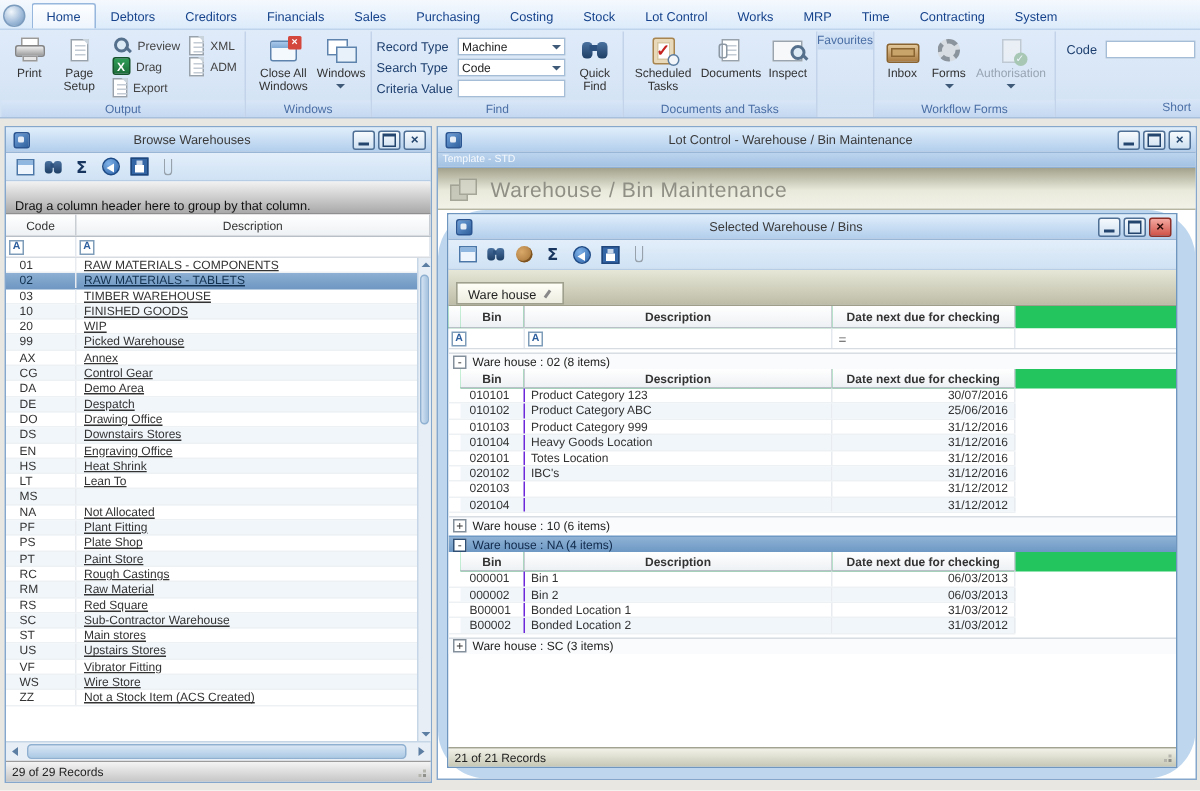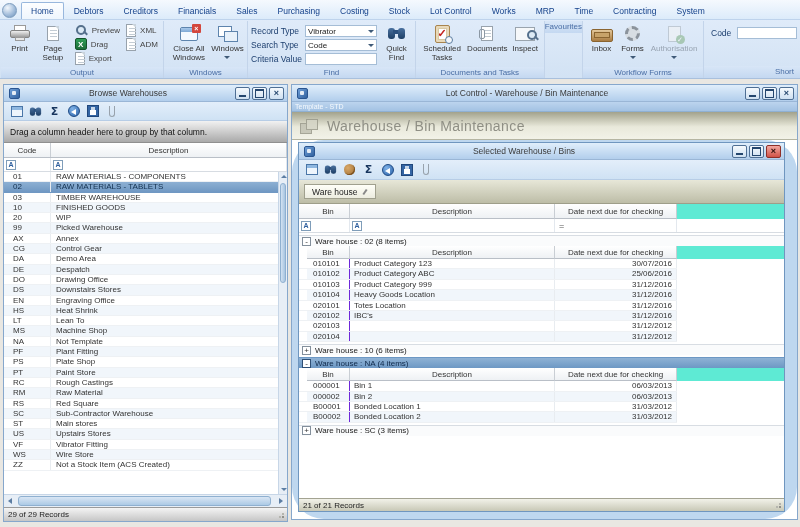--- a/index.html
+++ b/index.html
@@ -94,39 +94,39 @@
 .ti-sigma{font-size:11px;font-weight:bold;color:#17355e;font-family:"DejaVu Sans",sans-serif;}
 .ti-back{width:12px;height:12px;border-radius:50%;background:radial-gradient(circle at 35% 30%,#7fb2e8,#2b62a8);border:1px solid #1d4a85;position:relative;}
 .ti-back::before{content:"";position:absolute;left:2px;top:3px;border-top:3px solid transparent;border-bottom:3px solid transparent;border-right:5px solid #fff;}
 .ti-save{width:12px;height:12px;background:#3465a4;border:1px solid #20477c;position:relative;}
 .ti-save::before{content:"";position:absolute;left:2px;bottom:1px;width:6px;height:5px;background:#fff;}
 .ti-save::after{content:"";position:absolute;left:3px;top:1px;width:4px;height:3px;background:#c8d8ea;}
 .ti-clip{width:6px;height:11px;border:1.5px solid #98a2ac;border-top:none;border-radius:0 0 3px 3px;}
 .ti-cookie{width:11px;height:11px;border-radius:50%;background:radial-gradient(circle at 35% 35%,#d9a96a,#9c6a2e);box-shadow:inset -1px -1px 0 #7c5220;}
 
 
-.groupbar{height:22px;background:linear-gradient(#f2f2f2,#a9a9a9);border-bottom:1px solid #8f8f8f;display:flex;align-items:center;padding-left:6px;font-size:8.5px;color:#111;flex:none;}
+.groupbar{height:22px;background:linear-gradient(#f2f2f2,#a9a9a9);border-bottom:1px solid #8f8f8f;display:flex;align-items:flex-end;padding-left:6px;font-size:8.5px;color:#111;flex:none;}
 .groupbar.olive{height:24px;background:linear-gradient(#e7e7d8,#bdbda7);border-bottom:1px solid #9e9e8a;padding-left:5px;}
 .chip{display:inline-flex;align-items:center;height:15px;padding:0 7px;background:linear-gradient(#fffff8,#ecece0);border:1px solid #a0a08e;font-size:8.5px;color:#222;}
 .sortmark{margin-left:4px;width:6px;height:2px;background:#888;transform:rotate(-55deg);}
 .ghead{height:15px;display:flex;background:linear-gradient(#ffffff,#eef1f4);border-bottom:1px solid #b9bfc7;flex:none;}
 .ghc{display:flex;align-items:center;justify-content:center;font-size:8px;color:#333;border-right:1px solid #c9ced4;}
 .ghc.code{width:47px;}.ghc.desc{flex:1;}
 .gfilter{height:14px;display:flex;border-bottom:1px solid #d7dce2;background:#fff;flex:none;}
 .gfc{display:flex;align-items:center;padding-left:2px;border-right:1px solid #e3e8ee;}
 .gfc.code{width:47px;}.gfc.desc{flex:1;}
 .afilter{width:10px;height:10px;border:1px solid #7f9db9;background:#fff;color:#2e5f9e;font-size:7px;font-weight:bold;display:flex;align-items:center;justify-content:center;}
 .eqmark{color:#555;font-size:9px;margin-left:2px;}
 .grid-rows{flex:1;position:relative;background:#fff;overflow:hidden;}
 #wh-rows{position:absolute;left:0;top:0;right:9px;}
 .grow{display:flex;height:10.3px;line-height:10.5px;font-size:8px;border-bottom:1px solid #eef1f4;white-space:nowrap;}
 .grow.alt{background:#f1f6fb;}
 .grow.sel{background:linear-gradient(#8db0d3,#7098c3);color:#12304f;border-bottom-color:#7098c3;}
 .c-code{width:47px;padding-left:9px;border-right:1px solid #e8ecf0;flex:none;}
-.c-desc{flex:1;padding-left:5px;overflow:hidden;}
+.c-desc{flex:1;padding-left:5px;overflow:hidden;text-decoration:underline;}
 .vscroll{position:absolute;right:0;top:0;bottom:0;width:9px;background:#e7eef6;border-left:1px solid #c7d6e7;}
 .vthumb{position:absolute;left:1px;right:1px;top:11px;height:100px;background:linear-gradient(90deg,#d3e2f2,#a7c4e0);border:1px solid #8fb0d0;border-radius:3px;}
 .varr{position:absolute;left:1px;right:1px;height:9px;}
 .varr.up{top:0;}.varr.down{bottom:0;}
 .varr::before{content:"";position:absolute;left:1px;top:3px;border-left:3px solid transparent;border-right:3px solid transparent;}
 .varr.up::before{border-bottom:3px solid #5d7ea3;}
 .varr.down::before{border-top:3px solid #5d7ea3;}
 .hscroll{height:13px;background:#e7eef6;border-top:1px solid #c7d6e7;position:relative;flex:none;}
 .hthumb{position:absolute;left:14px;right:16px;top:1px;bottom:1px;background:linear-gradient(#d9e6f4,#accae5);border:1px solid #8fb0d0;border-radius:3px;}
 .harr{position:absolute;top:2px;width:12px;height:8px;}
@@ -142,21 +142,21 @@
 
 .template-bar{height:10px;background:linear-gradient(#bcd4ee,#a3c2e3);font-size:7px;color:#f5f9fd;display:flex;align-items:center;padding-left:3px;border-bottom:1px solid #8fb0d2;flex:none;}
 .pagehead{height:28px;background:linear-gradient(#a2a28c,#e9e9db 55%,#f2f2e8);display:flex;align-items:center;padding-left:8px;border-bottom:1px solid #b5b5a2;flex:none;}
 .ph-icon{width:18px;height:14px;position:relative;margin-right:9px;opacity:.85;}
 .ph-icon::before{content:"";position:absolute;left:0;top:4px;width:10px;height:9px;background:#c2c2b4;border:1px solid #9a9a8c;}
 .ph-icon::after{content:"";position:absolute;left:6px;top:0;width:10px;height:9px;background:#d4d4c6;border:1px solid #9a9a8c;}
 .ph-title{font-size:14px;color:#8f8f85;letter-spacing:.4px;}
 .rclient{flex:1;position:relative;background:#bed7ef;border-radius:32px;}
 .inner-window{position:absolute;left:6px;top:2px;right:12px;bottom:7px;border:1px solid #6f96bf;background:#fff;display:flex;flex-direction:column;}
 .inner-window .ptoolbar{height:20px;}
-.bhdr{display:flex;height:15px;background:#5eead4;flex:none;}
+.bhdr{display:flex;height:15px;background:#22c55e;flex:none;font-weight:bold;}
 .bh-ind{width:8px;border-bottom:1px solid #b9bfc7;background:linear-gradient(#ffffff,#eef1f4);}
 .bh-cell{display:flex;align-items:center;justify-content:center;font-size:8px;color:#333;background:linear-gradient(#ffffff,#eef1f4);border-right:1px solid #c9ced4;border-bottom:1px solid #b9bfc7;white-space:nowrap;overflow:hidden;}
 .w-bin{width:43px;}.w-desc{width:205px;}.w-date{width:122px;}
 .bhdr.ingroup{height:13px;margin-left:8px;}
 .bfilter{display:flex;height:14px;background:#fff;border-bottom:1px solid #d7dce2;flex:none;}
 .bf-cell{display:flex;align-items:center;padding-left:2px;border-right:1px solid #e3e8ee;}
 .bf-bin{width:51px;}.bf-desc{width:205px;}.bf-date{width:122px;}
 .bin-content{flex:1;position:relative;background:#fff;overflow:hidden;}
 #bin-groups{position:absolute;left:0;top:0;right:0;}
 .group-row{display:flex;align-items:center;height:11px;margin-top:2px;font-size:8px;color:#222;padding-left:3px;border-top:1px solid #d8dde3;background:#fafbfc;}
@@ -259,21 +259,21 @@
       </div>
       <div class="rg-label">Windows</div>
     </div>
 
     <div class="rgroup">
       <div class="rg-content">
         <div class="findfields">
           <div class="frow">
             <span class="flabel">Record Type</span>
             <span class="ddl">
-              <span>Vibrator</span>
+              <span>Machine</span>
               <span class="caret"></span>
             </span>
           </div>
           <div class="frow">
             <span class="flabel">Search Type</span>
             <span class="ddl">
               <span>Code</span>
               <span class="caret"></span>
             </span>
           </div>
@@ -469,25 +469,24 @@
         <div class="grow alt">
           <div class="c-code">HS</div>
           <div class="c-desc">Heat Shrink</div>
         </div>
         <div class="grow">
           <div class="c-code">LT</div>
           <div class="c-desc">Lean To</div>
         </div>
         <div class="grow alt">
           <div class="c-code">MS</div>
-          <div class="c-desc">Machine Shop</div>
         </div>
         <div class="grow">
           <div class="c-code">NA</div>
-          <div class="c-desc">Not Template</div>
+          <div class="c-desc">Not Allocated</div>
         </div>
         <div class="grow alt">
           <div class="c-code">PF</div>
           <div class="c-desc">Plant Fitting</div>
         </div>
         <div class="grow">
           <div class="c-code">PS</div>
           <div class="c-desc">Plate Shop</div>
         </div>
         <div class="grow alt">

